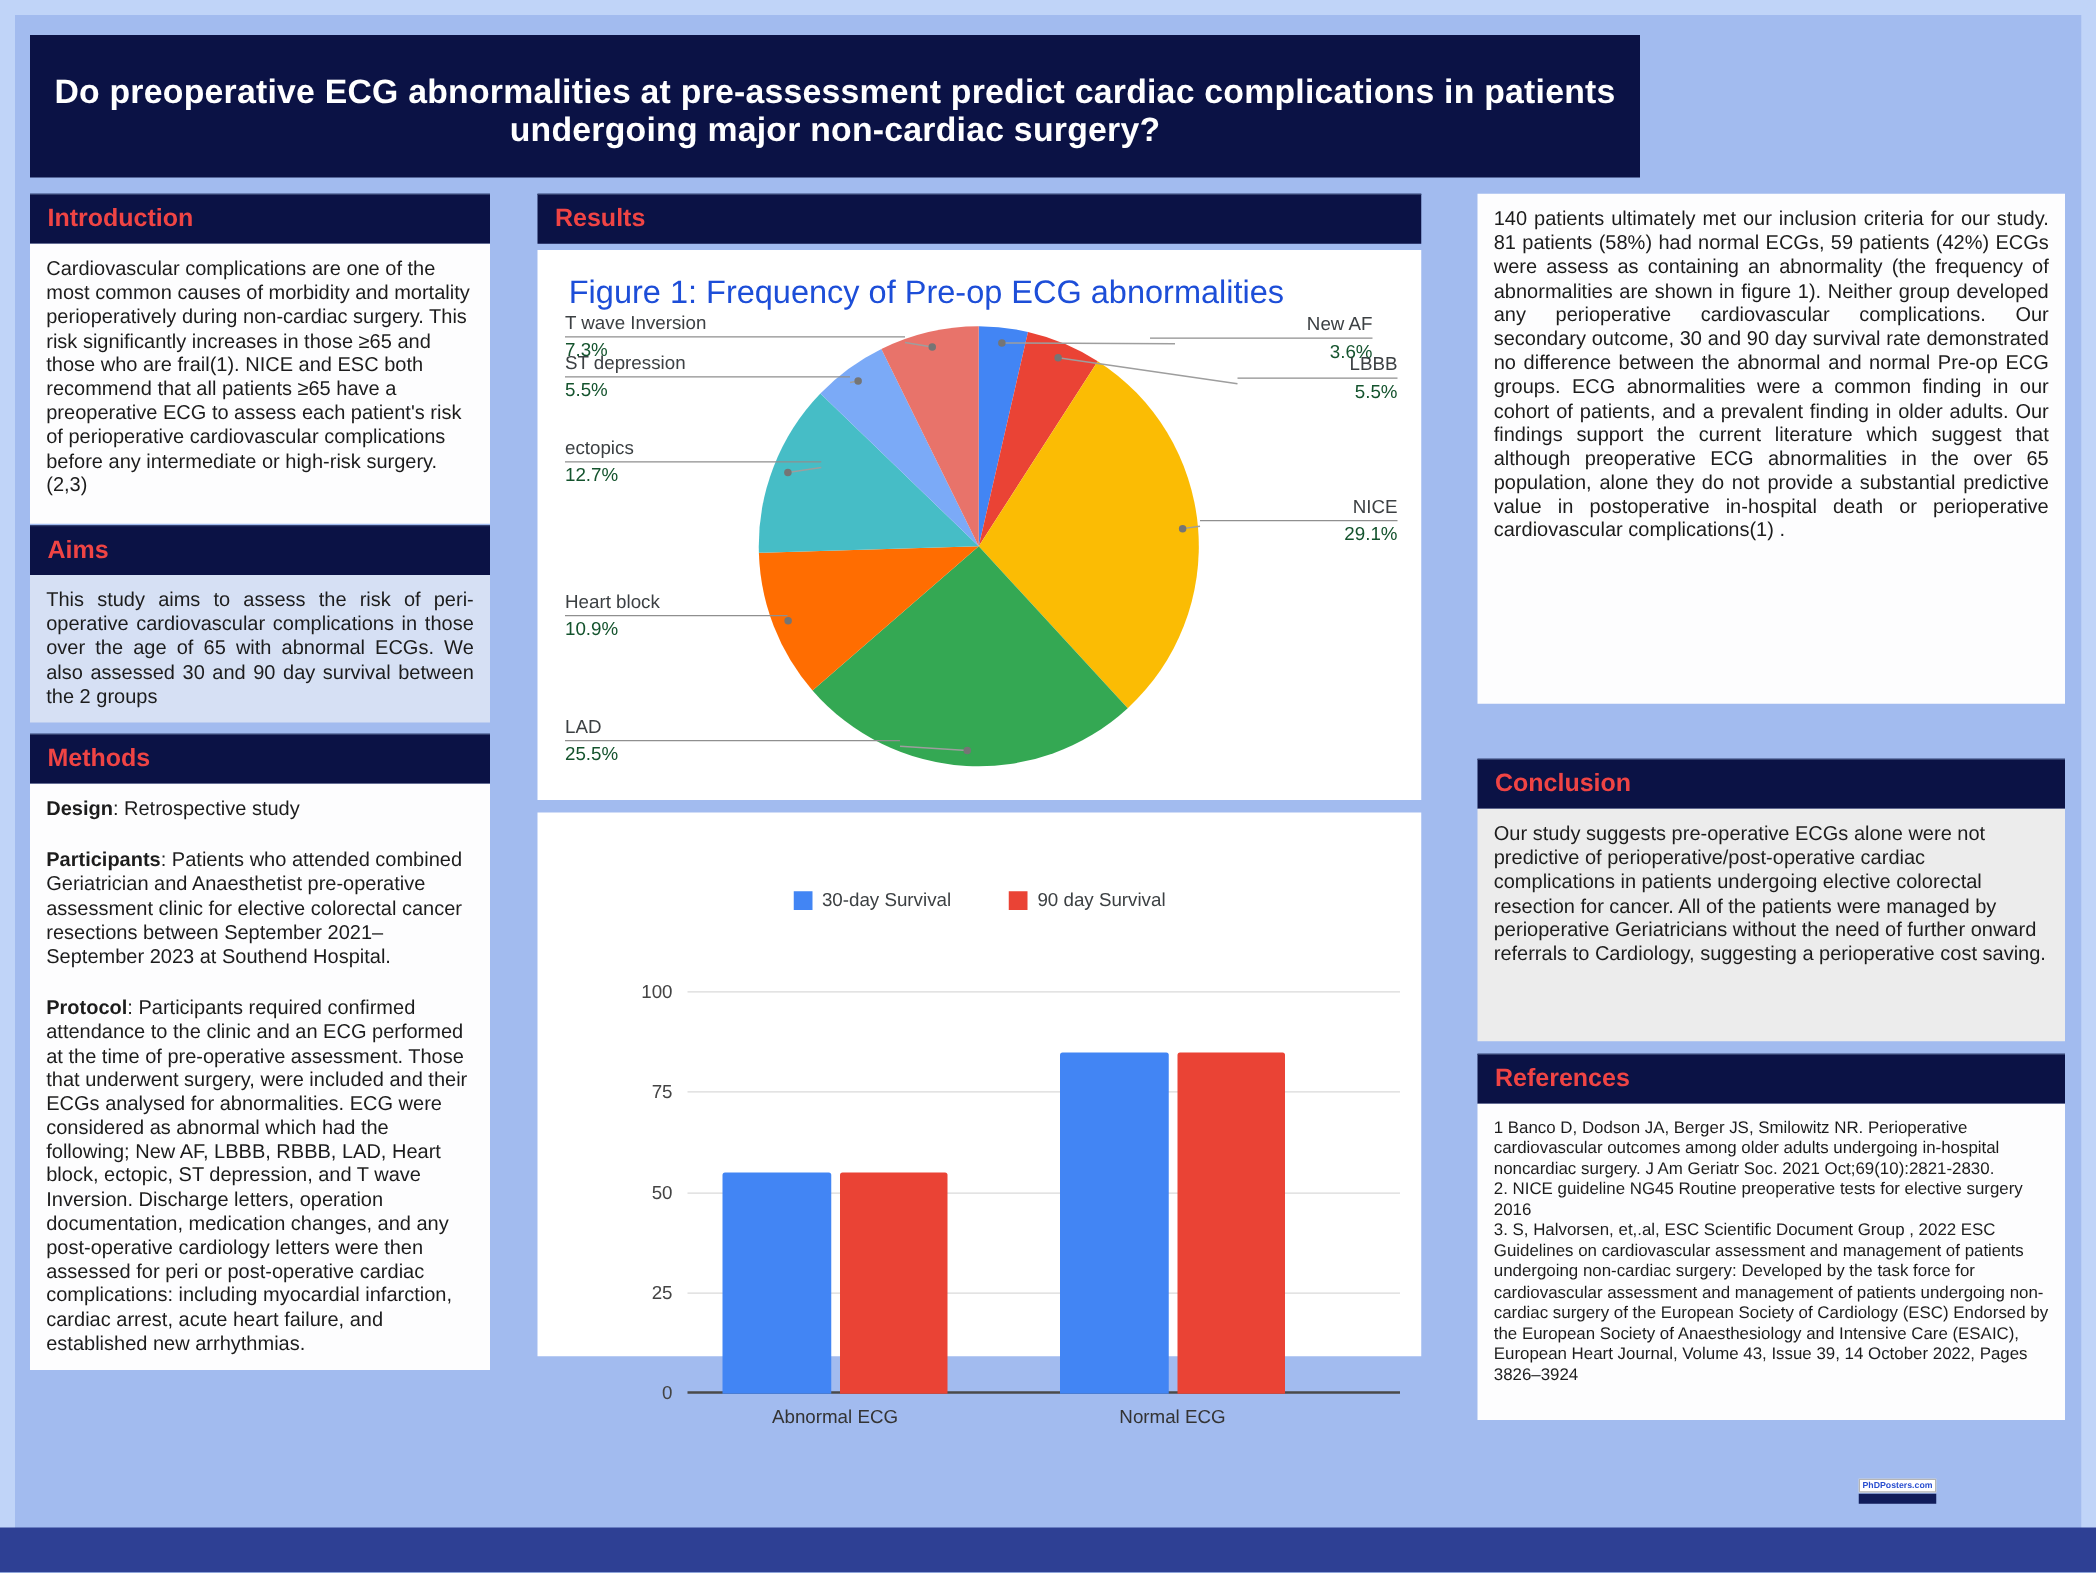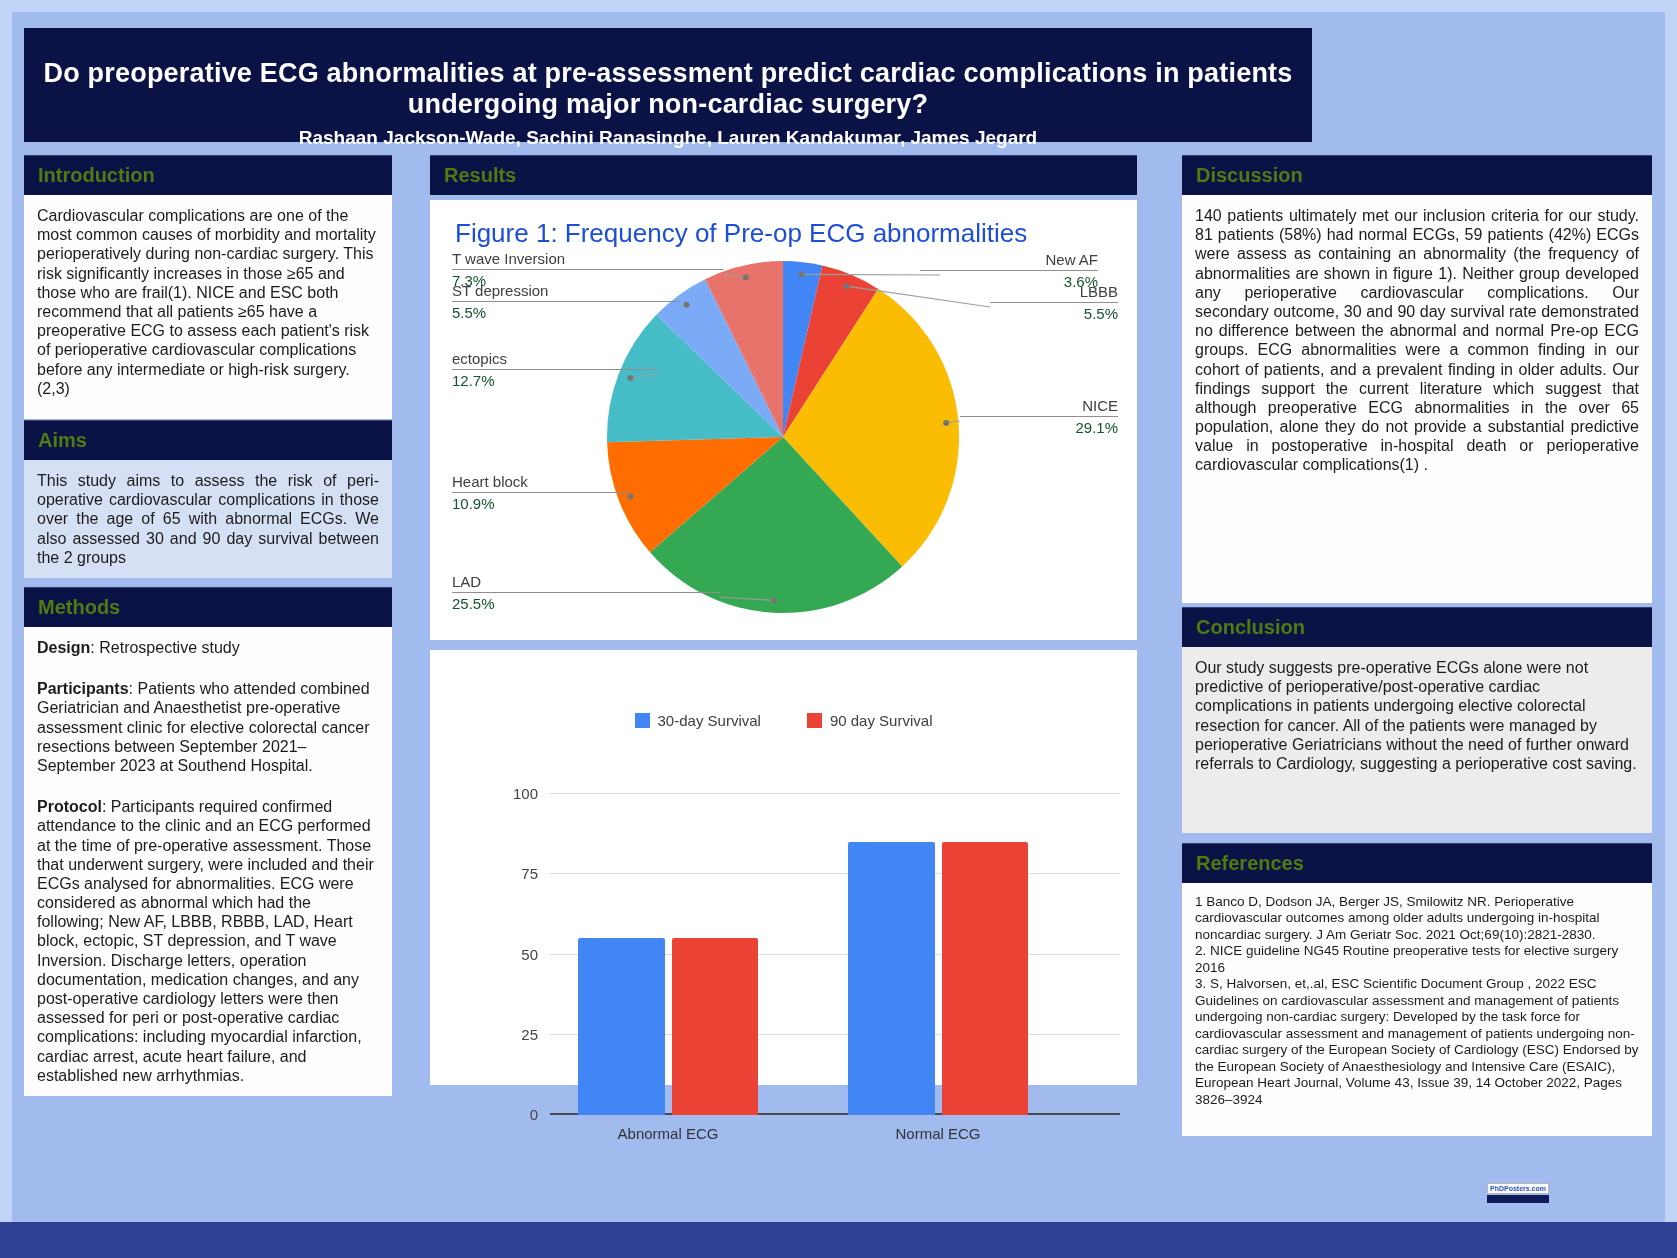--- a/index.html
+++ b/index.html
@@ -8,21 +8,21 @@
            box-shadow: inset 0 0 0 12px #c0d4f8; overflow:hidden; }
 
   
   .poster-header { position:absolute; left:24px; top:28px; width:1288px; height:114px;
                    background:#0b1245; color:#fff; text-align:center; }
   .poster-title { padding-top:30px; font-size:27px; font-weight:bold; letter-spacing:.2px; }
   .poster-authors { margin-top:7px; font-size:19px; font-weight:bold; }
 
   
   .section { position:absolute; }
-  .section-bar { background:#0b1245; color:#4d7c0f; font-weight:bold; font-size:20px;
+  .section-bar { background:#0b1245; color:#ef4444; font-weight:bold; font-size:20px;
                  padding:8px 0 8px 14px; border-top:1px solid #33406f; }
   .section-body { background:#fdfdfe; color:#1c1c1c; font-size:16px; line-height:1.2;
                   padding:11px 13px; }
   .justify { text-align:justify; }
   .section-body p { margin-bottom:22px; }
   .section-body p:last-child { margin-bottom:0; }
 
   #intro      { left:24px;   top:155px; width:368px; }
   #intro  .section-body { min-height:224px; }
   #aims       { left:24px;   top:420px; width:368px; }
@@ -83,21 +83,20 @@
                 color:#2a4fd0; text-align:center; padding:1px 0; white-space:nowrap; overflow:hidden; }
   .credit-bottom { height:8px; background:#101c5a; margin-top:1px; }
 </style>
 </head>
 <body>
 
 <div class="frame">
 
   <div class="poster-header">
     <div class="poster-title">Do preoperative ECG abnormalities at pre-assessment predict cardiac complications in patients undergoing major non-cardiac surgery?</div>
-    <div class="poster-authors">Rashaan Jackson-Wade, Sachini Ranasinghe, Lauren Kandakumar, James Jegard</div>
   </div>
 
   <div class="section" id="intro">
     <div class="section-bar">Introduction</div>
     <div class="section-body">Cardiovascular complications are one of the most common causes of morbidity and mortality perioperatively during non-cardiac surgery. This risk significantly increases in those ≥65 and those who are frail(1). NICE and ESC both recommend that all patients ≥65 have a preoperative ECG to assess each patient's risk of perioperative cardiovascular complications before any intermediate or high-risk surgery.(2,3)</div>
   </div>
 
   <div class="section" id="aims">
     <div class="section-bar">Aims</div>
     <div class="section-body justify">This study aims to assess the risk of peri-operative cardiovascular complications in those over the age of 65 with abnormal ECGs. We also assessed 30 and 90 day survival between the 2 groups</div>
@@ -206,21 +205,20 @@
   <div class="ytick" style="top: 456px;">0</div>
       <div class="ytick" style="top: 375.75px;">25</div>
       <div class="ytick" style="top: 295.5px;">50</div>
       <div class="ytick" style="top: 215.25px;">75</div>
       <div class="ytick" style="top: 135px;">100</div>
       <div class="cat-label" style="left: 148px;">Abnormal ECG</div>
       <div class="cat-label" style="left: 418px;">Normal ECG</div>
     </div>
 
   <div class="section" id="discussion">
-    <div class="section-bar">Discussion</div>
     <div class="section-body justify">140 patients ultimately met our inclusion criteria for our study. 81 patients (58%) had normal ECGs, 59 patients (42%) ECGs were assess as containing an abnormality (the frequency of abnormalities are shown in figure 1). Neither group developed any perioperative cardiovascular complications. Our secondary outcome, 30 and 90 day survival rate demonstrated no difference between the abnormal and normal Pre-op ECG groups. ECG abnormalities were a common finding in our cohort of patients, and a prevalent finding in older adults. Our findings support the current literature which suggest that although preoperative ECG abnormalities in the over 65 population, alone they do not provide a substantial predictive value in postoperative in-hospital death or perioperative cardiovascular complications(1) .</div>
   </div>
 
   <div class="section" id="conclusion">
     <div class="section-bar">Conclusion</div>
     <div class="section-body">Our study suggests pre-operative ECGs alone were not predictive of perioperative/post-operative cardiac complications in patients undergoing elective colorectal resection for cancer. All of the patients were managed by perioperative Geriatricians without the need of further onward referrals to Cardiology, suggesting a perioperative cost saving.</div>
   </div>
 
   <div class="section" id="references">
     <div class="section-bar">References</div>

